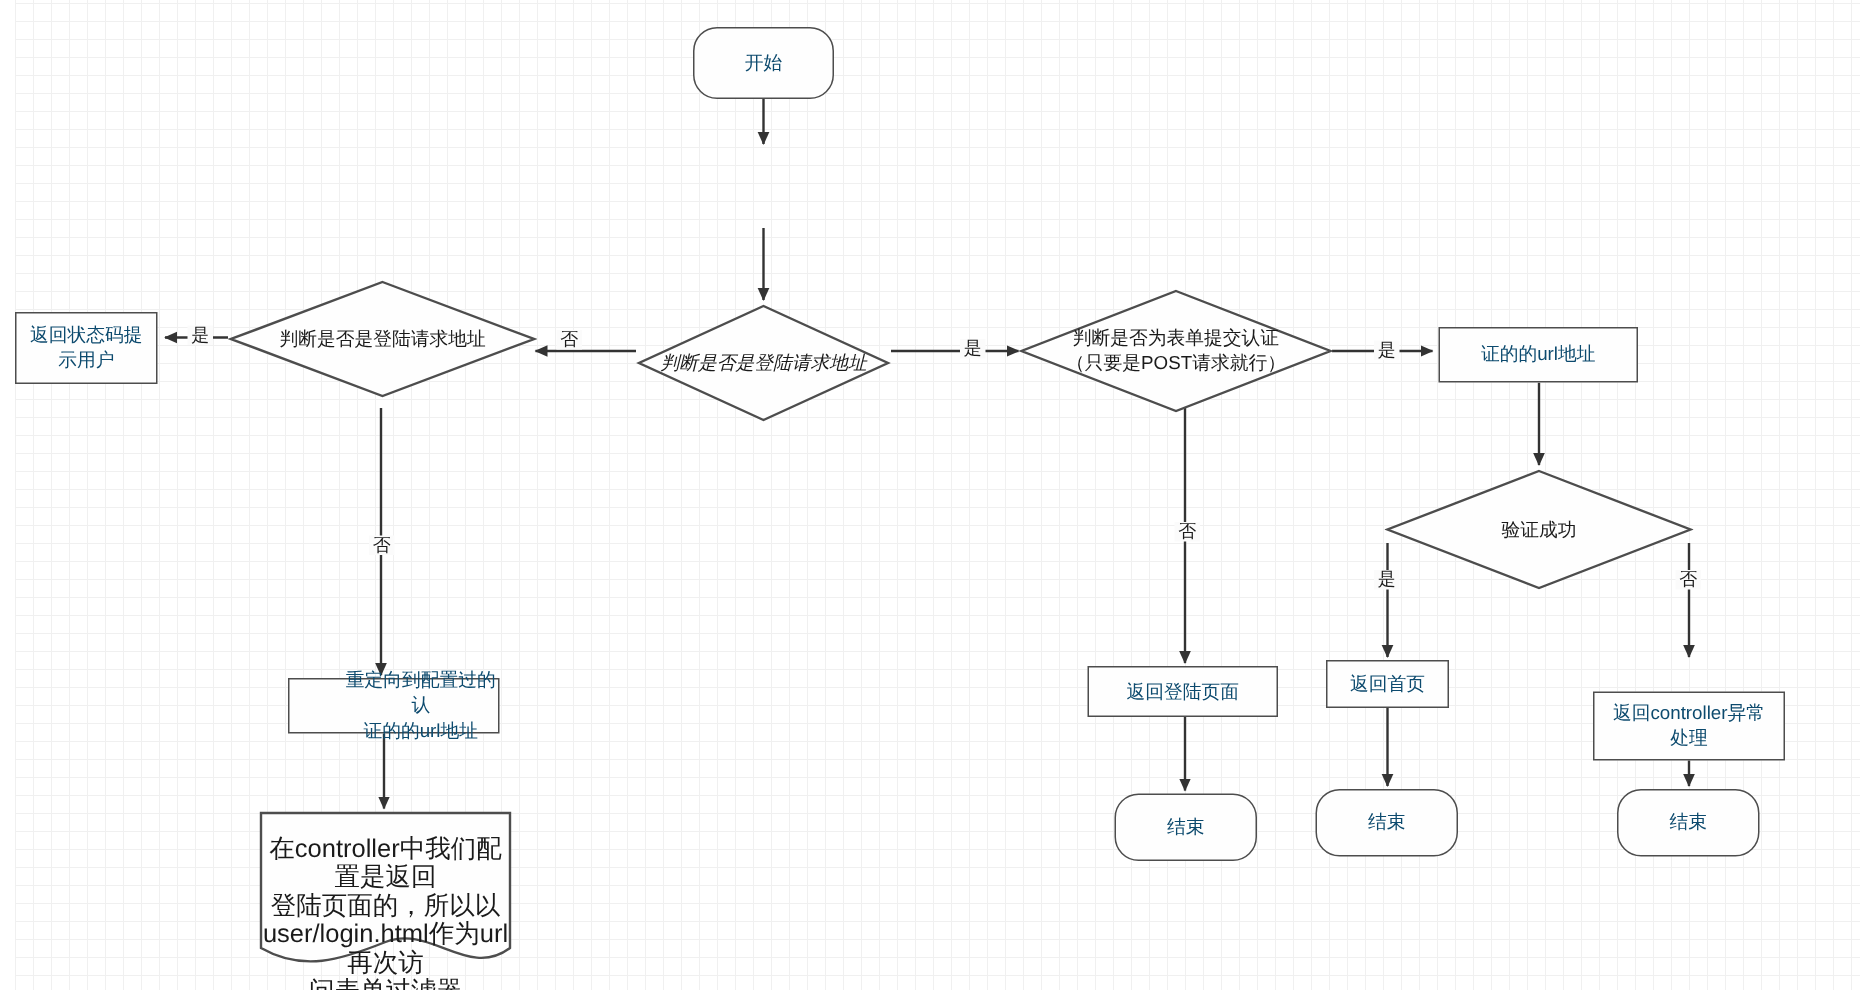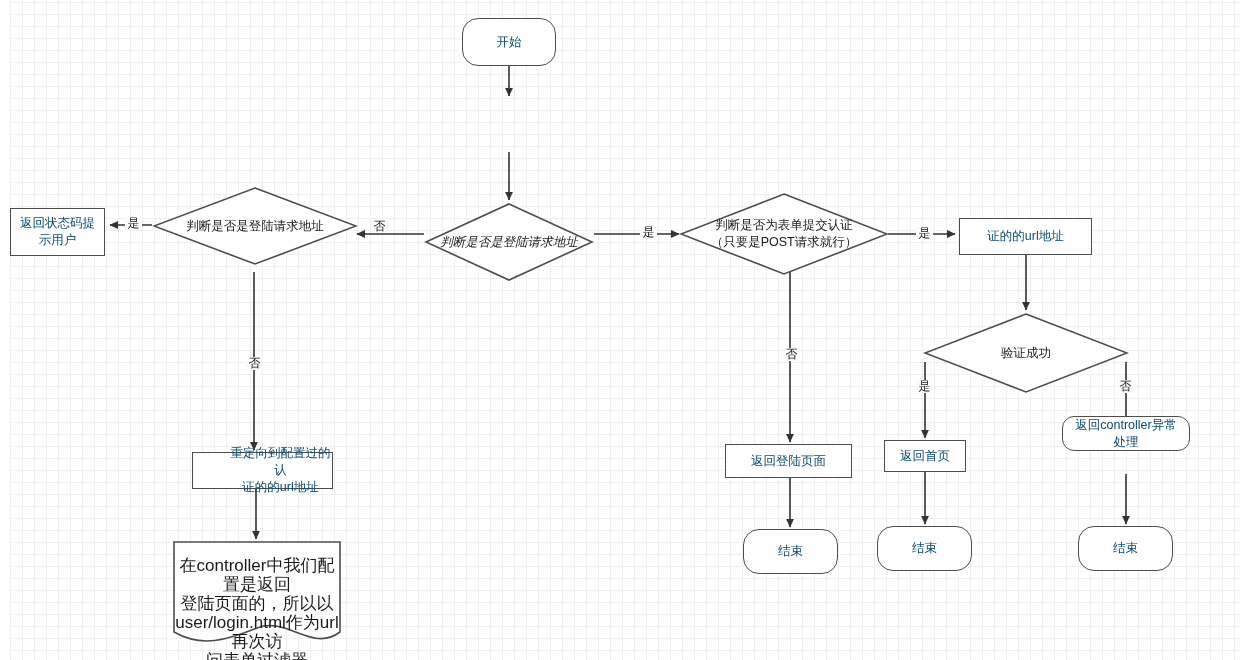--- a/index.html
+++ b/index.html
@@ -178,21 +178,21 @@
   </div>
 
   <div class="node rect" style="left:884px;top:440px;width:82px;height:32px;font-family:Liberation Serif, serif;">
     <span>返回首页</span>
   </div>
 
   <div class="node term" style="left:877px;top:526px;width:95px;height:45px;">
     <span>结束</span>
   </div>
 
-  <div class="node rect" style="left:1062px;top:416px;width:128px;height:35px;border-radius:12px;">
+  <div class="node rect" style="left:1062px;top:461px;width:128px;height:46px;">
     <span>返回controller异常
 处理</span>
   </div>
 
   <div class="node term" style="left:1078px;top:526px;width:95px;height:45px;">
     <span>结束</span>
   </div>
 
   <div class="edge-label" style="left:371px;top:220px;width:15px;">否</div>
 

